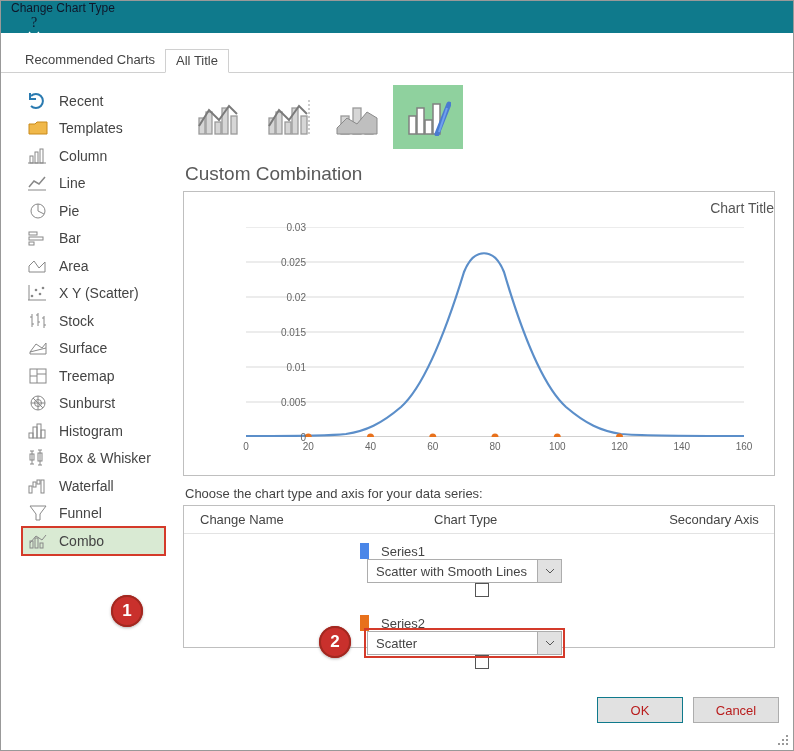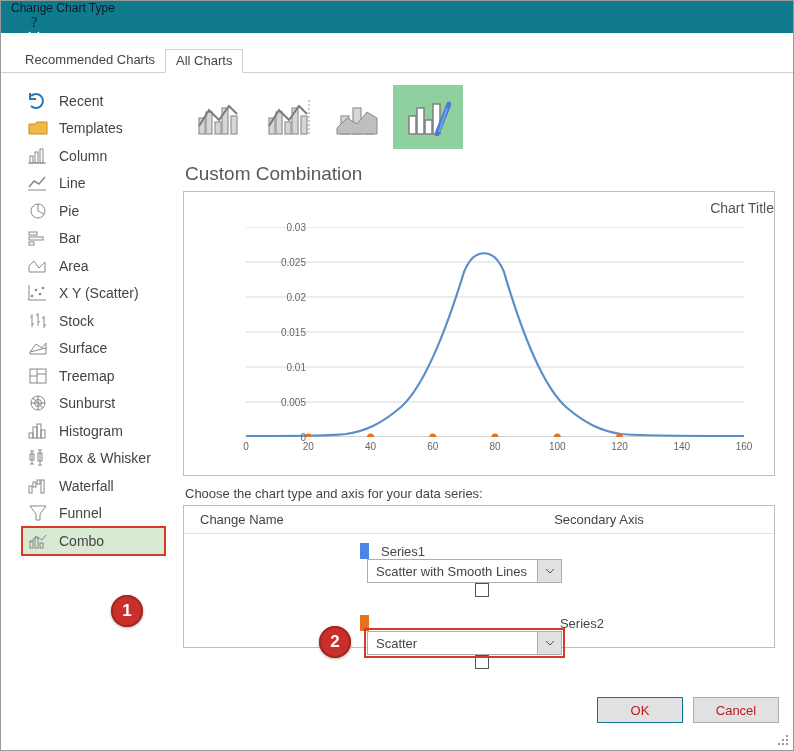--- a/index.html
+++ b/index.html
@@ -53,21 +53,21 @@
     </div>
   <div class="btn">
     <svg width="12" height="12">
         <path d="M1 1 L11 11 M11 1 L1 11"></path>
       </svg>
   </div>
 </div>
 
 <div class="tabs">
   <div class="tab">Recommended Charts</div>
-  <div class="tab active">All Charts</div>
+  <div class="tab active">All Title</div>
 </div>
 
 <div class="body">
 
   <div class="sidebar">
     <div class="sidebar-item">
         <span class="icon">
           <svg width="20" height="16" viewBox="0 0 20 16">
             <path d="M3 3 A7 7 0 1 1 3 13" fill="none" stroke="#2a7ab0" stroke-width="2"></path>
             <path d="M2 0 L2 6 L8 6" fill="none" stroke="#2a7ab0" stroke-width="2"></path>
@@ -329,20 +329,21 @@
           <div class="xlab" style="left:435.8px">140</div>
           <div class="xlab" style="left:498px">160</div>
       </div>
     </div>
 
     <div class="instruct">Choose the chart type and axis for your data series:</div>
 
     <div class="series-table">
       <div class="series-head">
         <div class="c1">Change Name</div>
+        <div class="c2">Chart Type</div>
         <div class="c3">Secondary Axis</div>
       </div>
       <div class="series-row">
         <div style="width:244px; display:flex; align-items:center;">
           <div class="sq" style="background:#4a86e8"></div>
           <span>Series1</span>
         </div>
         <div style="width:230px;">
           <div class="dd">
             <span class="txt">Scatter with Smooth Lines</span>
@@ -351,21 +352,21 @@
                   <path d="M0 0 L4 4 L8 0" fill="none" stroke="#555"></path>
                 </svg>
               </span>
           </div>
         </div>
         <div style="flex:1; text-align:center;">
             <div class="chk"></div>
           </div>
       </div>
       <div class="series-row">
-        <div style="width:244px; display:flex; align-items:center;justify-content:space-between;">
+        <div style="width:244px; display:flex; align-items:center;">
           <div class="sq" style="background:#e8711c"></div>
           <span>Series2</span>
         </div>
         <div style="width:230px; position:relative;">
           <div class="callout" style="left:-48px; top:-5px;">2</div>
           <div class="dd hl">
             <span class="txt">Scatter</span>
             <span class="ar">
                 <svg width="8" height="5">
                   <path d="M0 0 L4 4 L8 0" fill="none" stroke="#555"></path>

